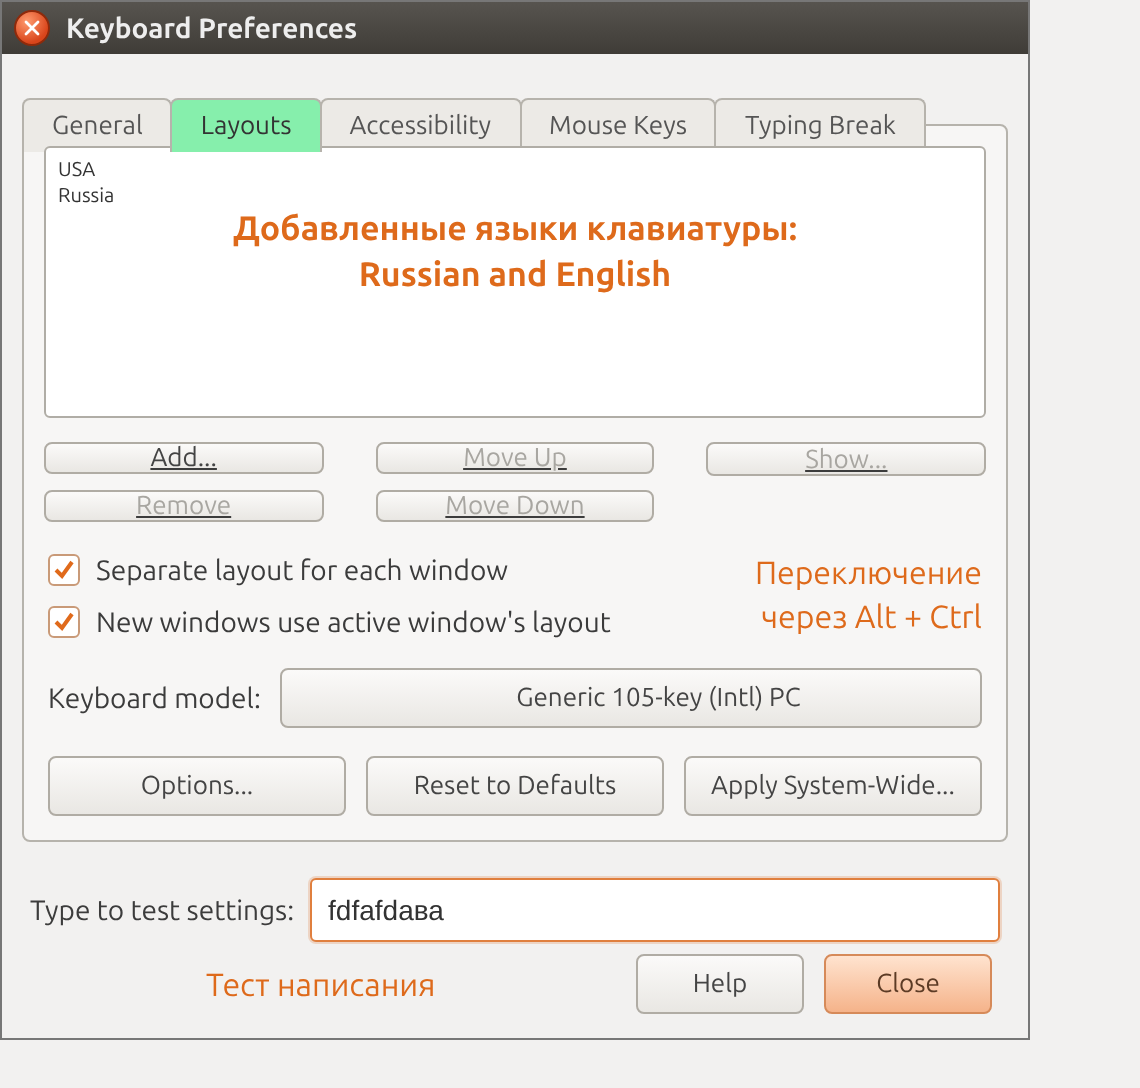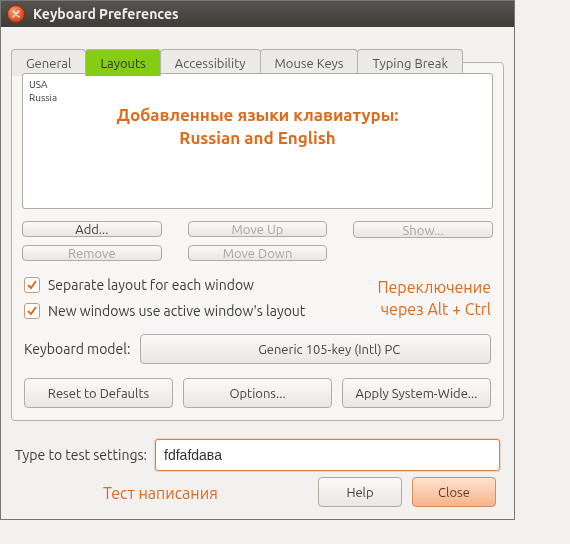--- a/index.html
+++ b/index.html
@@ -9,36 +9,36 @@
   .tb-close{width:16px;height:16px;border-radius:50%;background:radial-gradient(circle at 35% 30%,#ff9b6f,#d9451b 70%);
     border:1px solid #8e2a0b;margin-right:8px;display:flex;align-items:center;justify-content:center;}
   .tb-close svg{width:8px;height:8px;}
   .body{padding:8px 10px 12px 10px;}
 
   
   .tabbar{display:flex;align-items:flex-end;position:relative;}
   .tab{padding:6px 14px 6px 14px;border:1px solid #b6b3ac;border-bottom:none;background:#eceae6;
     color:#555;border-radius:4px 4px 0 0;margin-right:0;position:relative;top:14px;cursor:default;}
   .tab + .tab{margin-left:-1px;}
-  .tab.active{background:#84cc16;color:#333;z-index:3;}
+  .tab.active{background:#86efac;color:#333;z-index:3;}
   .tabpanel{border:1px solid #b6b3ac;border-radius:0 4px 4px 4px;background:#f7f6f5;padding:10px;margin-top:0;}
 
   
   .listbox{border:1px solid #b0ada6;background:#fff;border-radius:3px;height:126px;padding:4px 6px;
     position:relative;overflow:hidden;}
   .listbox .item{font-size:10px;padding:1px 0;color:#333;}
   .overlay{position:absolute;left:0;right:0;text-align:center;color:#de6a1b;font-size:17px;
     font-weight:600;line-height:1.35;}
   .overlay.top{top:30px;}
   .btn{flex:1;height:28px;border:1px solid #b0aca4;border-radius:4px;
     background:linear-gradient(to bottom,#fbfaf9,#e9e7e3);font-size:13px;color:#444;
     display:flex;align-items:center;justify-content:center;cursor:default;}
   .btn.disabled{color:#a8a6a1;}
   .btncol{display:flex;flex-direction:column;gap:8px;}
-  .cols3{display:grid;grid-template-columns:1fr 1fr 1fr;gap:26px;margin-top:12px;}
+  .cols3{display:grid;grid-template-columns:1fr 1fr 1fr;gap:26px;margin-top:12px;text-decoration:underline;}
 
   
   .checkblock{display:flex;justify-content:space-between;align-items:flex-start;margin:16px 2px 6px 2px;}
   .checks{display:flex;flex-direction:column;gap:10px;}
   .chk{display:flex;align-items:center;gap:8px;font-size:14px;color:#3b3b3b;}
   .chk-box{width:14px;height:14px;border:1px solid #c99a78;border-radius:3px;background:#fff;
     display:flex;align-items:center;justify-content:center;}
   .chk-box svg{width:12px;height:12px;}
   .note{color:#de6a1b;font-size:16px;text-align:right;line-height:1.35;}
 
@@ -131,22 +131,22 @@
           <span>через Alt + Ctrl</span>
         </div>
       </div>
 
       <div class="kbrow">
         <span style="font-size:14px;">Keyboard model:</span>
         <div class="btn">Generic 105-key (Intl) PC</div>
       </div>
 
       <div class="bottom3">
+        <div class="btn">Options...</div>
         <div class="btn">Reset to Defaults</div>
-        <div class="btn">Options...</div>
         <div class="btn">Apply System-Wide...</div>
       </div>
 
     </div>
 
     <div class="testrow">
       <label>Type to test settings:</label>
       <input type="text" value="fdfafdaва" style="">
     </div>
 

